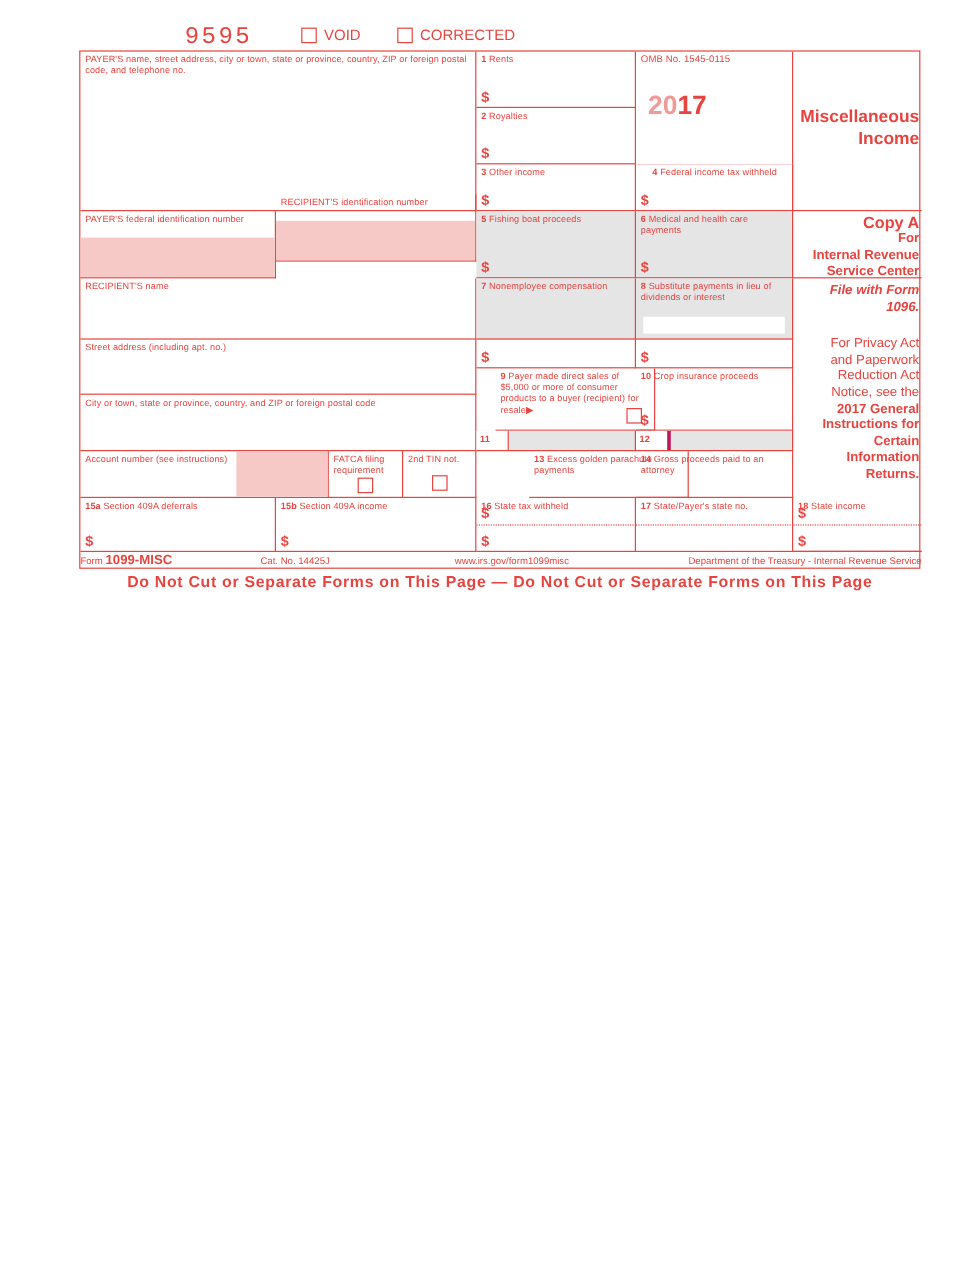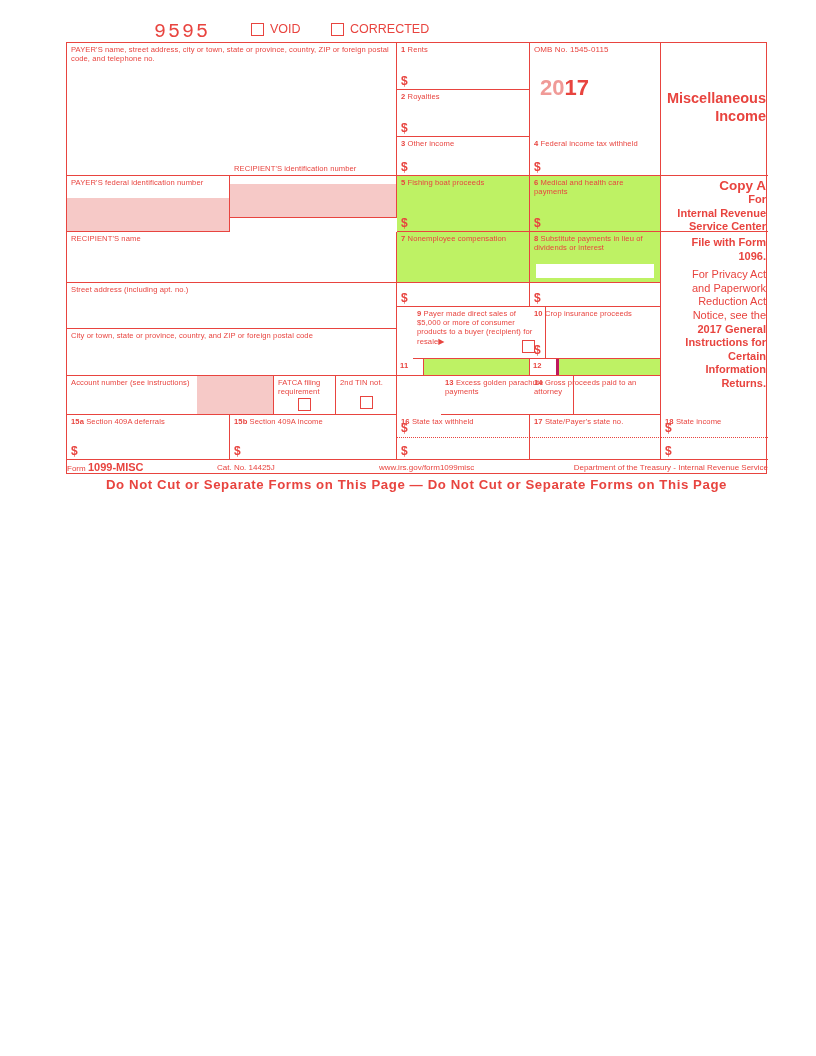--- a/index.html
+++ b/index.html
@@ -56,21 +56,21 @@
     padding:2px 3px 0 4px;
     color:#e8443f;
     letter-spacing:0.1px;
   }
   .num{font-weight:bold;}
   .dollar{
     position:absolute;left:4px;bottom:1px;
     font-size:12px;font-weight:bold;color:#e8443f;
   }
   .shade{background:#f6c9c7;}
-  .shadecell{background:#bef264;}
+  .shadecell{background:#e5e5e5;}
   .white{background:#ffffff;}
   .copya{font-size:13.5px;font-weight:bold;text-align:right;}
   .rightline{font-size:11px;line-height:13.6px;text-align:right;font-weight:bold;}
   .rightline2{font-size:11px;line-height:13.6px;text-align:right;}
 
   .miscinc{
     font-size:14.5px;font-weight:bold;text-align:right;line-height:18px;
   }
   .year{
     font-size:22px;font-weight:bold;letter-spacing:0px;
@@ -209,21 +209,21 @@
         <span class="lt">20</span><span class="dk">17</span>
       </div>
       <div class="formmisc" style="position:absolute;left:4px;bottom:4px;">
         <span>Form</span>
         <b>1099-MISC</b>
       </div>
     </div>
 
     <div class="cell br bb" style="left:463px;top:94px;width:131px;height:0;"></div>
 
-    <div class="cell br bb" style="left:463px;top:94px;width:131px;height:39px;background:#fff;">
+    <div class="cell br bb" style="left:463px;top:94px;width:131px;height:39px;background:#fff;text-align:center;">
       <div class="lbl"><span class="num">4</span> <span>Federal income tax withheld</span></div>
       <span class="dollar">$</span>
     </div>
 
     <div class="cell br bb shadecell" style="left:463px;top:133px;width:131px;height:56px;">
       <div class="lbl"><span class="num">6</span> <span>Medical and health care payments</span></div>
       <span class="dollar">$</span>
     </div>
 
     <div class="cell br bb shadecell" style="left:463px;top:189px;width:131px;height:51px;">
@@ -262,21 +262,21 @@
     </div>
 
     <div class="cell bb" style="left:594px;top:133px;width:107px;height:56px;padding:2px 2px 0 0;">
       <div class="copya">Copy A</div>
       <div class="rightline">For</div>
       <div class="rightline">Internal Revenue</div>
       <div class="rightline">Service Center</div>
     </div>
 
     <div class="cell bb" style="left:594px;top:189px;width:107px;height:228px;padding:4px 2px 0 0;">
-      <div class="rightline" style="margin-bottom:5px;">File with Form 1096.</div>
+      <div class="rightline" style="margin-bottom:17px;font-style:italic;">File with Form 1096.</div>
       <div class="rightline2">For Privacy Act</div>
       <div class="rightline2">and Paperwork</div>
       <div class="rightline2">Reduction Act</div>
       <div class="rightline2">Notice, see the</div>
       <div class="rightline">2017 General</div>
       <div class="rightline">Instructions for</div>
       <div class="rightline">Certain</div>
       <div class="rightline">Information</div>
       <div class="rightline">Returns.</div>
     </div>

